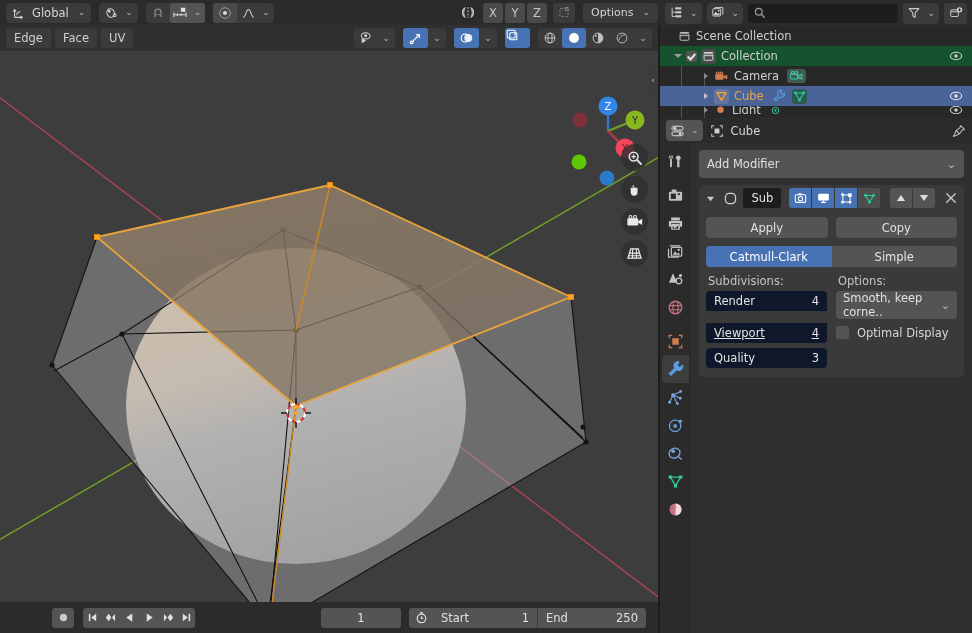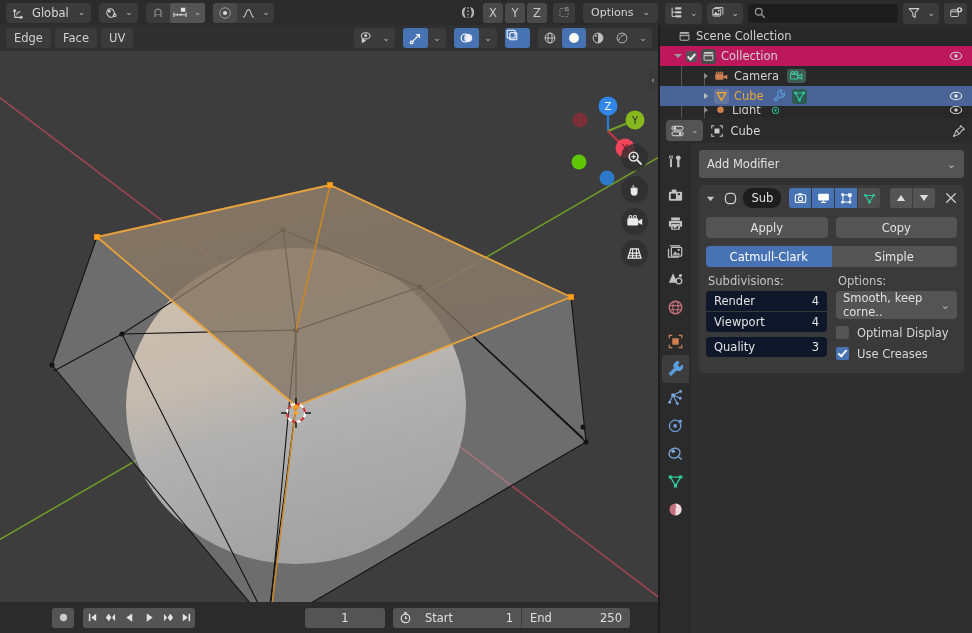--- a/index.html
+++ b/index.html
@@ -58,21 +58,21 @@
   
   #outliner{position:absolute;left:660px;top:0;width:312px;height:118px;background:#282828;}
   #outliner-hdr{height:26px;background:#2b2b2b;display:flex;align-items:center;padding:0 5px;gap:5px;box-sizing:border-box;}
   #searchbox{flex:1;height:19px;background:#1d1d1d;border-radius:3px;display:flex;align-items:center;
              padding:0 6px;gap:5px;color:#7a7a7a;font-size:11px;}
   .olrow{height:20px;display:flex;align-items:center;padding-left:6px;box-sizing:border-box;
          position:relative;cursor:pointer;}
   .olrow .nm{font-size:11.5px;color:#cfcfcf;margin-left:5px;white-space:nowrap;}
   .olrow.sel{background:#4a6498;}
   .olrow.sel .nm{color:#e8a33d;}
-  .olrow.alt{background:#be185d;}
+  .olrow.alt{background:#14532d;}
   .eye{position:absolute;right:9px;top:50%;transform:translateY(-50%);cursor:pointer;}
   .tri{width:0;height:0;border-left:4px solid #8b8b8b;border-top:3.5px solid transparent;
        border-bottom:3.5px solid transparent;margin-right:4px;}
   .tri.open{border-left:4px solid transparent;border-right:4px solid transparent;
             border-top:4px solid #9a9a9a;border-bottom:0;}
   .olcheck{width:11px;height:11px;border-radius:2px;background:#545454;position:relative;margin-right:4px;}
   .olcheck:after{content:"";position:absolute;left:3px;top:1px;width:3px;height:6px;
                  border:solid #e6e6e6;border-width:0 2px 2px 0;transform:rotate(42deg);}
   .treeline{position:absolute;border-left:1px solid #565656;}
 
@@ -87,21 +87,21 @@
   .ptabgap{height:6px;}
   #pbody{position:absolute;left:31px;top:25px;right:0;bottom:0;background:#303030;padding:7px 8px 0 8px;box-sizing:border-box;}
 
   .dropdown{height:28px;background:#545454;border-radius:4px;display:flex;align-items:center;
             justify-content:space-between;padding:0 8px;color:#e0e0e0;font-size:11.5px;cursor:pointer;}
   #modpanel{margin-top:7px;background:#3a3a3a;border-radius:5px;overflow:hidden;}
   #modhdr{height:26px;background:#3a3a3a;display:flex;align-items:center;padding:0 5px;gap:4px;}
   .sq{width:22px;height:20px;border-radius:3px;background:#545454;display:flex;align-items:center;
       justify-content:center;cursor:pointer;}
   .sq.on{background:#4772b3;}
-  .modname{height:20px;background:#1d1d1d;border-radius:9px;display:flex;align-items:center;
+  .modname{height:20px;background:#1d1d1d;border-radius:3px;display:flex;align-items:center;
            padding:0 8px;color:#e2e2e2;font-size:11.5px;cursor:pointer;}
   #modbody{padding:6px 7px 9px 7px;}
   .row2{display:flex;gap:8px;}
   .wbtn{flex:1;height:21px;background:#545454;border-radius:4px;display:flex;align-items:center;
         justify-content:center;color:#e2e2e2;font-size:11.5px;cursor:pointer;}
   .tog{flex:1;height:21px;display:flex;align-items:center;justify-content:center;
        color:#e6e6e6;font-size:11.5px;cursor:pointer;background:#545454;}
   .tog.on{background:#4772b3;color:#fff;}
   .tog.l{border-radius:4px 0 0 4px;}
   .tog.r{border-radius:0 4px 4px 0;}
@@ -549,21 +549,21 @@
       <svg width="13" height="13" viewBox="0 0 14 14">
         <circle cx="7" cy="8" r="4.6" fill="none" stroke="#dcdcdc" stroke-width="1.3"></circle>
         <path d="M7 5.6 V8 h1.8" stroke="#dcdcdc" stroke-width="1.2" fill="none"></path>
         <path d="M5.4 2 h3.2" stroke="#dcdcdc" stroke-width="1.5"></path>
         </svg>
     </div>
     <div class="rangefield" style="width:88px;justify-content:space-between;border-right:1px solid #3d3d3d;">
       <span>Start</span>
       <span>1</span>
     </div>
-    <div class="rangefield" style="width:92px;justify-content:space-between;border-radius:0 3px 3px 0;margin-right:20px;">
+    <div class="rangefield" style="width:92px;justify-content:space-between;border-radius:0 3px 3px 0;margin-right:4px;">
       <span>End</span>
       <span>250</span>
     </div>
   </div>
 
   <div id="outliner">
     <div id="outliner-hdr">
       <div class="grp" style="padding:0 4px;gap:3px;height:21px;">
         <span class="ic">
           <svg width="15" height="14" viewBox="0 0 16 16">
@@ -1002,43 +1002,39 @@
               </div>
           </div>
 
           <div style="display:flex;gap:9px;">
             <div class="colhalf">
               <div class="collab">Subdivisions:</div>
               <div class="numrow t">
                 <span>Render</span>
                 <span>4</span>
               </div>
-              <div class="numrow b" style="margin-top:1px;">
+              <div class="numrow b" style="margin-top:12px;text-decoration:underline;">
                 <span>Viewport</span>
                 <span>4</span>
               </div>
               <div class="numrow s" style="margin-top:5px;">
                 <span>Quality</span>
                 <span>3</span>
               </div>
             </div>
             <div class="colhalf">
               <div class="collab">Options:</div>
               <div class="dropdown" style="height:28px;padding:0 7px;">
                 <span>Smooth, keep corne..</span>
                 <span class="cv" style="margin:0;font-size:11px;">⌄</span>
               </div>
               <div class="chkrow" style="margin-top:3px;">
                 <span class="chk"></span>
                 <span class="chklab">Optimal Display</span>
               </div>
-              <div class="chkrow">
-                <span class="chk on"></span>
-                <span class="chklab">Use Creases</span>
-              </div>
             </div>
           </div>
         </div>
       </div>
     </div>
   </div>
 
 </div>
 
 </body></html>

